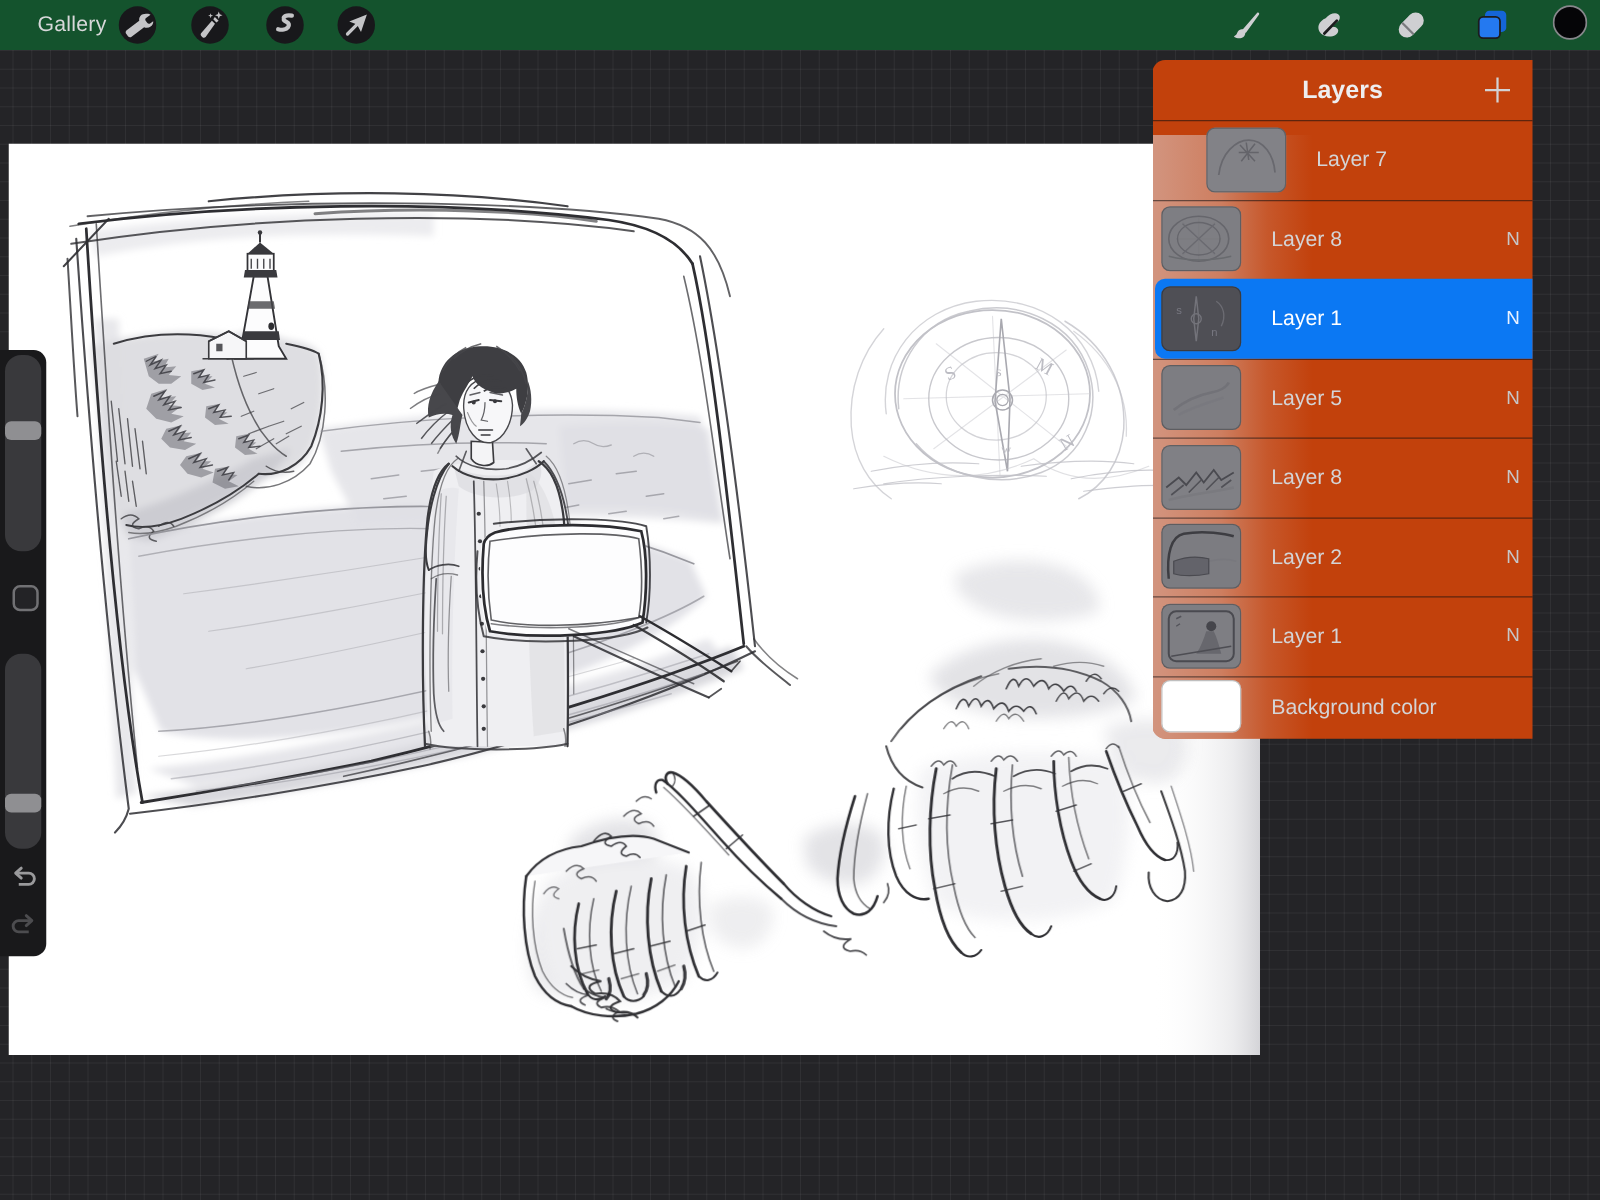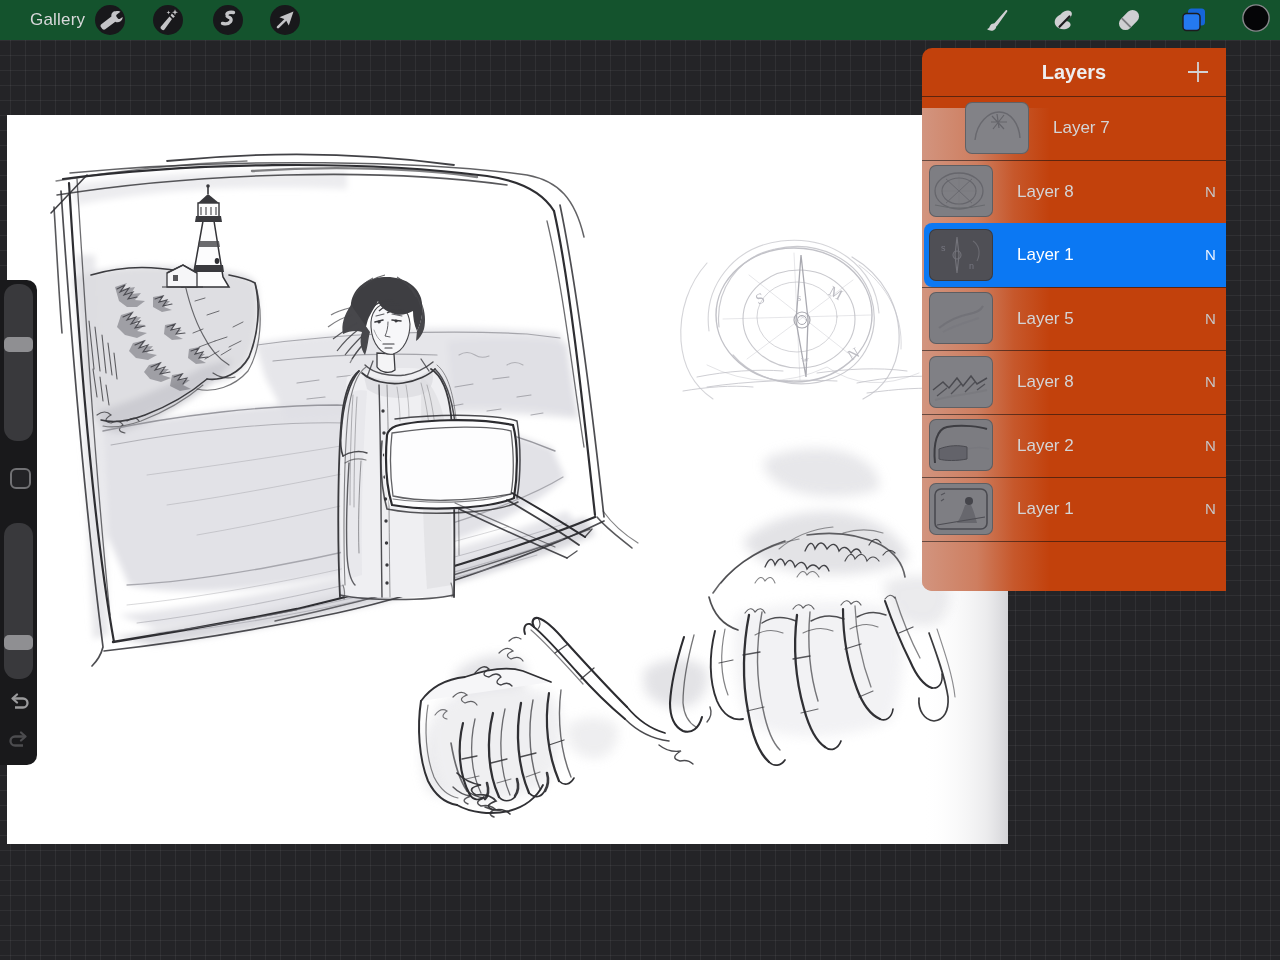--- a/index.html
+++ b/index.html
@@ -510,20 +510,29 @@
           <path d="M8,42 L56,34" stroke="#4d4d53" stroke-width="1.2"></path>
         </svg></div>
     <div class="lname">Layer 1</div>
       <div class="nbadge">N</div>
     <div class="cb on">
         <svg width="13" height="13" viewBox="0 0 13 13">
           <path d="M2.6,6.8 L5.3,9.5 L10.4,3.6" fill="none" stroke="#2b2b2e" stroke-width="2" stroke-linecap="round" stroke-linejoin="round"></path>
         </svg>
       </div>
   </div>
+  <div class="row" style="top:492.5px;height:50px;">
+    <div class="thumb" style="top:3px;height:42px;background:#ffffff;"></div>
+    <div class="lname" style="height:50px;line-height:50px;">Background color</div>
+    <div class="cb on" style="top:17px;">
+        <svg width="13" height="13" viewBox="0 0 13 13">
+          <path d="M2.6,6.8 L5.3,9.5 L10.4,3.6" fill="none" stroke="#2b2b2e" stroke-width="2" stroke-linecap="round" stroke-linejoin="round"></path>
+        </svg>
+      </div>
+  </div>
 </div>
 
 <div class="toolbar">
   <div class="gallery">Gallery</div>
   <div class="chip" style="left:95px;"></div>
   <div class="chip" style="left:153px;"></div>
   <div class="chip" style="left:213px;"></div>
   <div class="chip" style="left:270px;"></div>
 
   <svg class="ticon" style="left:96px;" viewBox="0 0 28 28">

